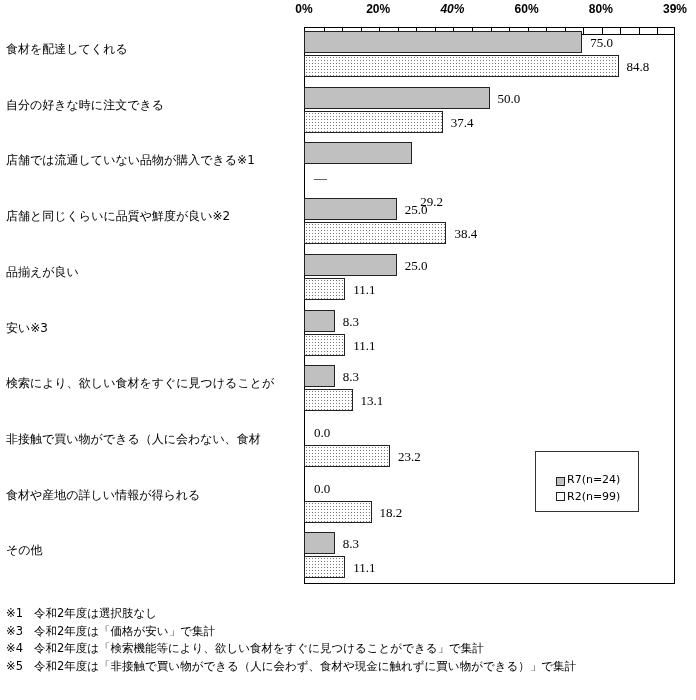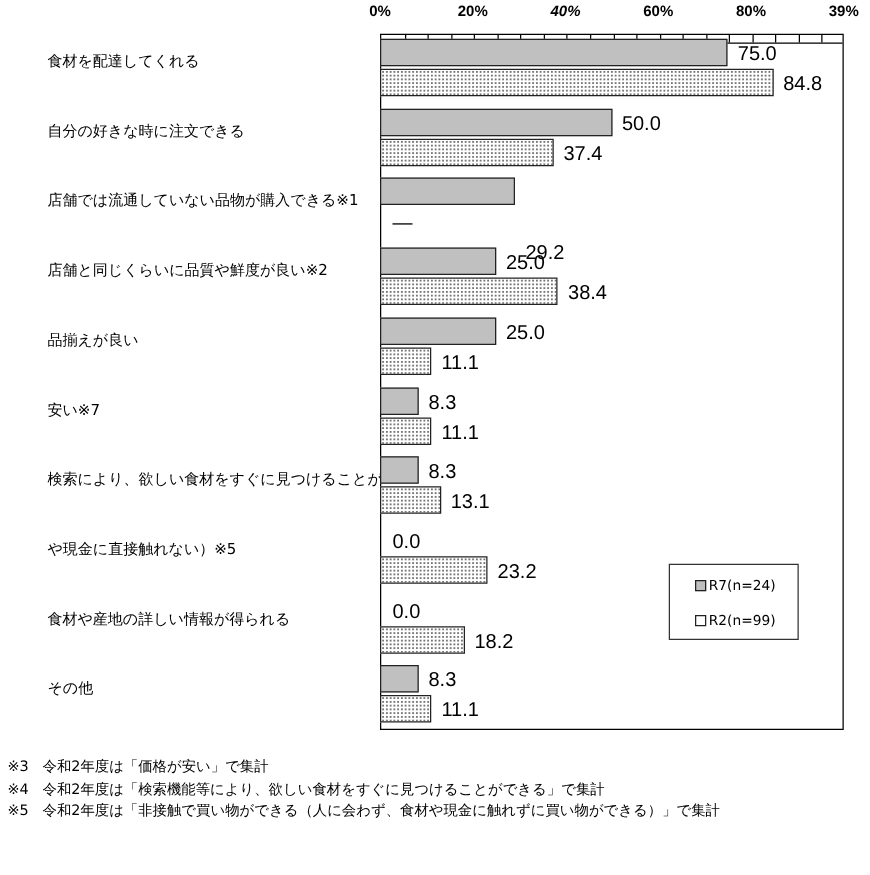--- a/index.html
+++ b/index.html
@@ -5,27 +5,27 @@
   html, body { margin: 0; padding: 0; background: #ffffff; }
   body { width: 696px; height: 700px; position: relative; overflow: hidden;
          font-family: "DejaVu Sans", "Liberation Sans", sans-serif; color: #000; }
   #chart { position: absolute; left: 0; top: 0; width: 696px; height: 700px; }
   .tick-label { position: absolute; top: 2px; font-size: 12px; font-weight: bold;
                 transform: translateX(-50%); font-family: "Liberation Sans", sans-serif; }
   .plot { position: absolute; left: 304px; top: 27px; width: 371px; height: 557px;
           border: 1.5px solid #000; box-sizing: border-box; background: #fff; }
   .top-ticks { position: absolute; left: 0; top: 0; right: 0; height: 6px; border-bottom: 1px solid #000; }
   .top-ticks span { position: absolute; top: 0; width: 1px; height: 6px; background: #000; }
-  .cat-label { position: absolute; left: 6px; width: 290px; font-size: 12px; line-height: 16px; margin-left: 32px; }
+  .cat-label { position: absolute; left: 6px; width: 290px; font-size: 12px; line-height: 16px; }
   .bar { position: absolute; height: 22px; box-sizing: border-box; border: 1.5px solid #222; }
   .bar.r7 { background: #c0c0c0; }
   .bar.r2 { background-color: #fff;
             background-image: radial-gradient(#777 0.7px, transparent 0.8px);
             background-size: 3px 3px; }
-  .val { position: absolute; font-size: 16px; font-family: Liberation Sans, sans-serif; }
+  .val { position: absolute; font-size: 13px; font-family: Liberation Serif, serif; }
   .legend { position: absolute; left: 535px; top: 451px; width: 104px; height: 61px;
             border: 1px solid #333; background: #fff; box-sizing: border-box; }
   .legend-item { position: absolute; left: 20px; font-size: 11px; display: flex; align-items: center; gap: 2px; }
   .swatch { width: 7px; height: 7px; border: 1.5px solid #222; display: inline-block; }
   .swatch.r7 { background: #c0c0c0; }
   .swatch.r2 { background: #fff; }
   .notes { position: absolute; left: 6px; top: 605px; font-size: 11.5px; line-height: 17.5px; }
   .note { white-space: nowrap; }
   .note .mark { display: inline-block; width: 28px; }
 </style>
@@ -74,46 +74,47 @@
       <div class="cat-label" style="top: 152.4px;">
         <div>店舗では流通していない品物が購入できる※1</div>
       </div>
       <div class="cat-label" style="top: 208.1px;">
         <div>店舗と同じくらいに品質や鮮度が良い※2</div>
       </div>
       <div class="cat-label" style="top: 263.8px;">
         <div>品揃えが良い</div>
       </div>
       <div class="cat-label" style="top: 319.5px;">
-        <div>安い※7</div>
+        <div>安い※3</div>
       </div>
       <div class="cat-label" style="top: 375.2px;">
         <div>検索により、欲しい食材をすぐに見つけることが</div>
       </div>
       <div class="cat-label" style="top: 430.9px;">
-        <div>や現金に直接触れない）※5</div>
+        <div>非接触で買い物ができる（人に会わない、食材</div>
       </div>
       <div class="cat-label" style="top: 486.6px;">
         <div>食材や産地の詳しい情報が得られる</div>
       </div>
       <div class="cat-label" style="top: 542.3px;">
         <div>その他</div>
       </div>
     </div>
   <div class="legend">
-    <div class="legend-item" style="top:10px;">
+    <div class="legend-item" style="top:21px;align-items:flex-end;">
       <span class="swatch r7"></span>
       <span>R7(n=24)</span>
     </div>
     <div class="legend-item" style="top:38px;justify-content:center;">
       <span class="swatch r2"></span>
       <span>R2(n=99)</span>
     </div>
   </div>
   <div class="notes" id="notes">
+      <div class="note"><span class="mark">※1</span><span>令和2年度は選択肢なし</span></div>
       <div class="note"><span class="mark">※3</span><span>令和2年度は「価格が安い」で集計</span></div>
       <div class="note"><span class="mark">※4</span><span>令和2年度は「検索機能等により、欲しい食材をすぐに見つけることができる」で集計</span></div>
       <div class="note"><span class="mark">※5</span><span>令和2年度は「非接触で買い物ができる（人に会わず、食材や現金に触れずに買い物ができる）」で集計</span></div>
     </div>
 <div class="bar r7" style="left: 304px; top: 31px; width: 278.25px;"></div>
     <span class="val" style="left: 590.25px; top: 35px;">75.0</span>
     <div class="bar r2" style="left: 304px; top: 55px; width: 314.608px;"></div>
     <span class="val" style="left: 626.608px; top: 59px;">84.8</span>
     <div class="bar r7" style="left: 304px; top: 86.7px; width: 185.5px;"></div>
     <span class="val" style="left: 497.5px; top: 90.7px;">50.0</span>

